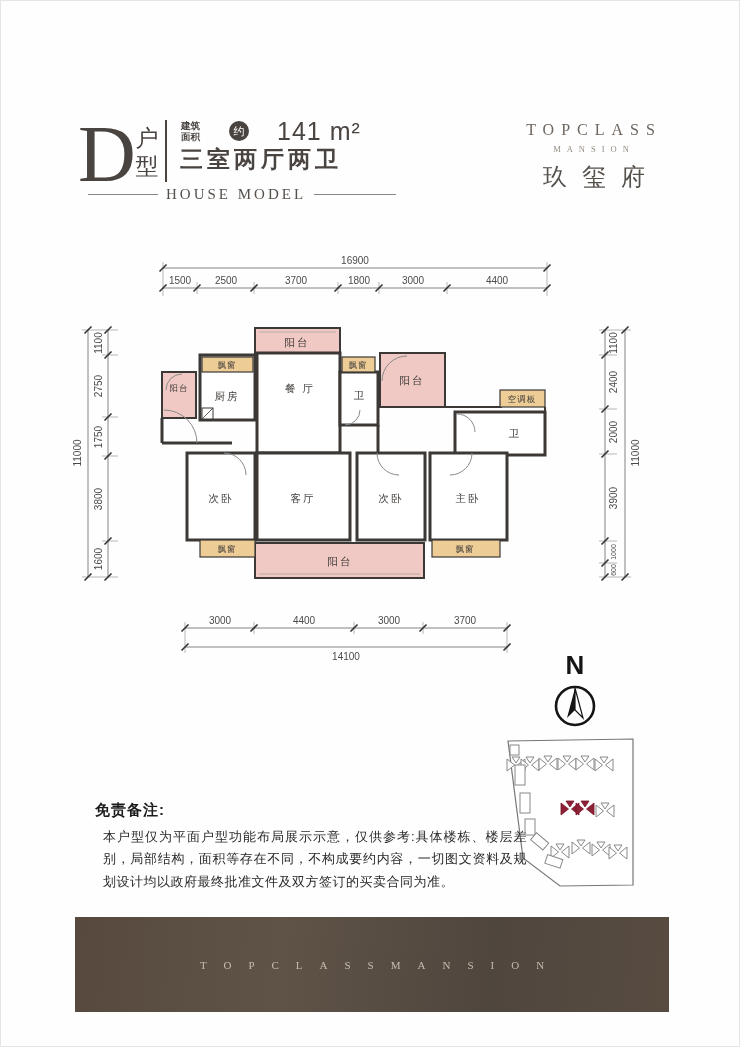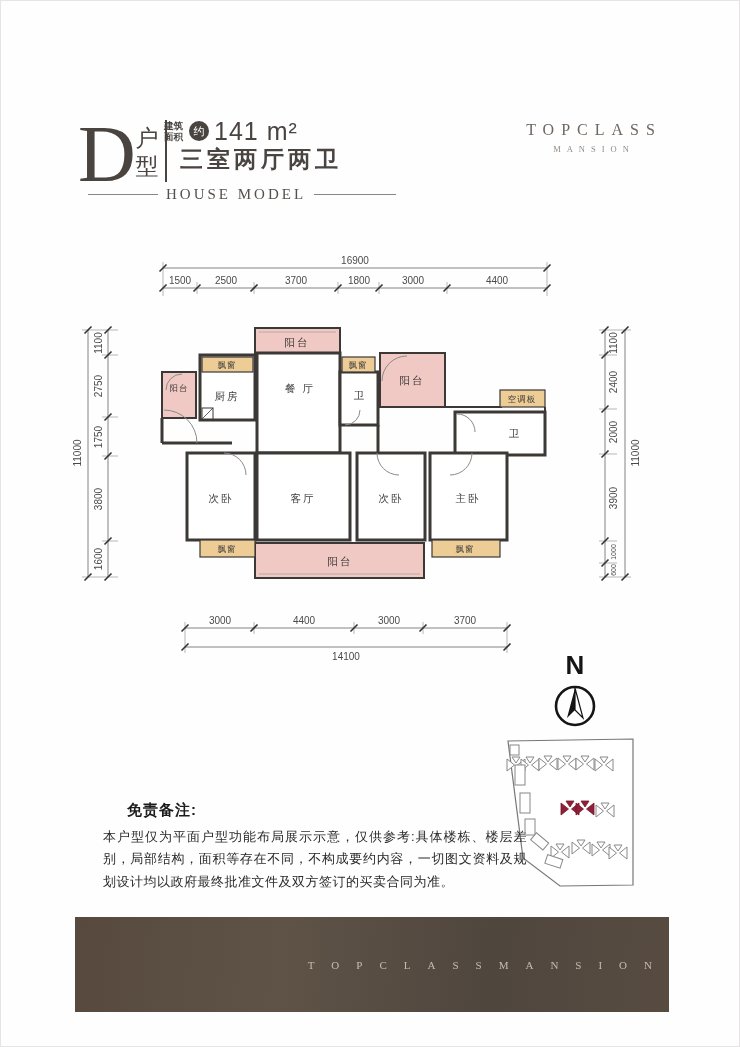--- a/index.html
+++ b/index.html
@@ -4,21 +4,21 @@
 <style>
   html,body{margin:0;padding:0;background:#ffffff;}
   #page{position:relative;width:740px;height:1047px;background:#fefefe;overflow:hidden;
         font-family:"Liberation Sans",sans-serif;box-shadow:inset 0 0 0 1px #e7e5e3;}
   
   .d-letter{position:absolute;left:78px;top:114px;font-family:"Liberation Serif",serif;
             font-size:80px;line-height:1;color:#4a4441;}
   .type-col{position:absolute;left:134px;top:124px;width:26px;color:#4a4441;
             font-size:23px;line-height:28px;text-align:center;}
   .hdr-divider{position:absolute;left:165px;top:120px;width:2px;height:62px;background:#4a4441;}
-  .area-row{position:absolute;left:164px;top:118px;height:26px;display:flex;align-items:center;}
+  .area-row{position:absolute;left:181px;top:118px;height:26px;display:flex;align-items:center;gap:23px;}
   .area-stack{display:flex;flex-direction:column;font-size:9.5px;line-height:11px;color:#4a4441;font-weight:bold;}
   .approx-circle{width:20px;height:20px;border-radius:50%;background:#4a4441;color:#fff;
                  font-size:11px;display:flex;align-items:center;justify-content:center;margin:0 5px 0 6px;}
   .area-value{font-size:25px;color:#4a4441;letter-spacing:1px;}
   .layout-text{position:absolute;left:180px;top:144px;font-size:23px;font-weight:bold;
                color:#4a4441;letter-spacing:4px;}
   .house-model-row{position:absolute;left:88px;top:186px;width:272px;display:flex;align-items:center;}
   .hm-line{height:1px;background:#8c8680;flex:0 0 auto;}
   .hm-line.l{width:70px;margin-right:8px;}
   .hm-line.r{width:82px;margin-left:8px;}
@@ -41,27 +41,27 @@
   .wall{stroke:#3b3836;stroke-width:3;}
   .wall2{stroke:#3b3836;stroke-width:2;}
   .door{fill:none;stroke:#8a8a8a;stroke-width:1;}
   .rail{stroke:#b9a9a5;stroke-width:1;}
   .roomtxt{font-size:10.5px;fill:#3f3c3a;letter-spacing:2px;}
   .roomtxt-s{font-size:8.5px;fill:#3f3c3a;letter-spacing:1px;}
   
   #compass-svg{position:absolute;left:541px;top:648px;}
   #sitemap-svg{position:absolute;left:486px;top:731px;}
   
-  .disc-title{position:absolute;left:95px;top:801px;font-size:15px;font-weight:bold;color:#1c1c1c;letter-spacing:1px;margin-left:32px;}
+  .disc-title{position:absolute;left:95px;top:801px;font-size:15px;font-weight:bold;color:#1c1c1c;letter-spacing:1px;}
   .disc-body{position:absolute;left:103px;top:826px;width:424px;font-size:13px;line-height:1.72;
              color:#2a2a2a;text-align:justify;letter-spacing:0.5px;}
   
   .banner{position:absolute;left:75px;top:917px;width:594px;height:95px;
           background:linear-gradient(95deg,#57493d 0%,#5f5347 35%,#4f463e 70%,#584c41 100%);
-          display:flex;align-items:center;justify-content:flex-end;}
+          display:flex;align-items:center;justify-content:center;}
   .banner-text{font-family:"Liberation Serif",serif;font-size:11px;letter-spacing:17px;
                color:#d8cfc2;text-indent:17px;opacity:0.85;}
 </style>
 </head>
 <body>
 
 <div id="page">
 
   <div class="d-letter">D</div>
   <div class="type-col">
@@ -80,20 +80,21 @@
   <div class="layout-text">三室两厅两卫</div>
   <div class="house-model-row">
     <div class="hm-line l"></div>
     <div class="hm-text">HOUSE MODEL</div>
     <div class="hm-line r"></div>
   </div>
 
   <div class="brand">
     <div class="brand-name">TOPCLASS</div>
     <div class="brand-sub">MANSION</div>
+    <div class="brand-cn">玖玺府</div>
   </div>
 
   <svg id="plan-svg" width="620" height="420" viewBox="0 0 620 420">
 
     <g>
       <line class="dimline" x1="103" y1="18" x2="487" y2="18"></line>
       <line class="dimline" x1="103" y1="38" x2="487" y2="38"></line>
       <g class="stub">
         <line x1="103" y1="12" x2="103" y2="46"></line>
           <line x1="137" y1="32" x2="137" y2="44"></line>

